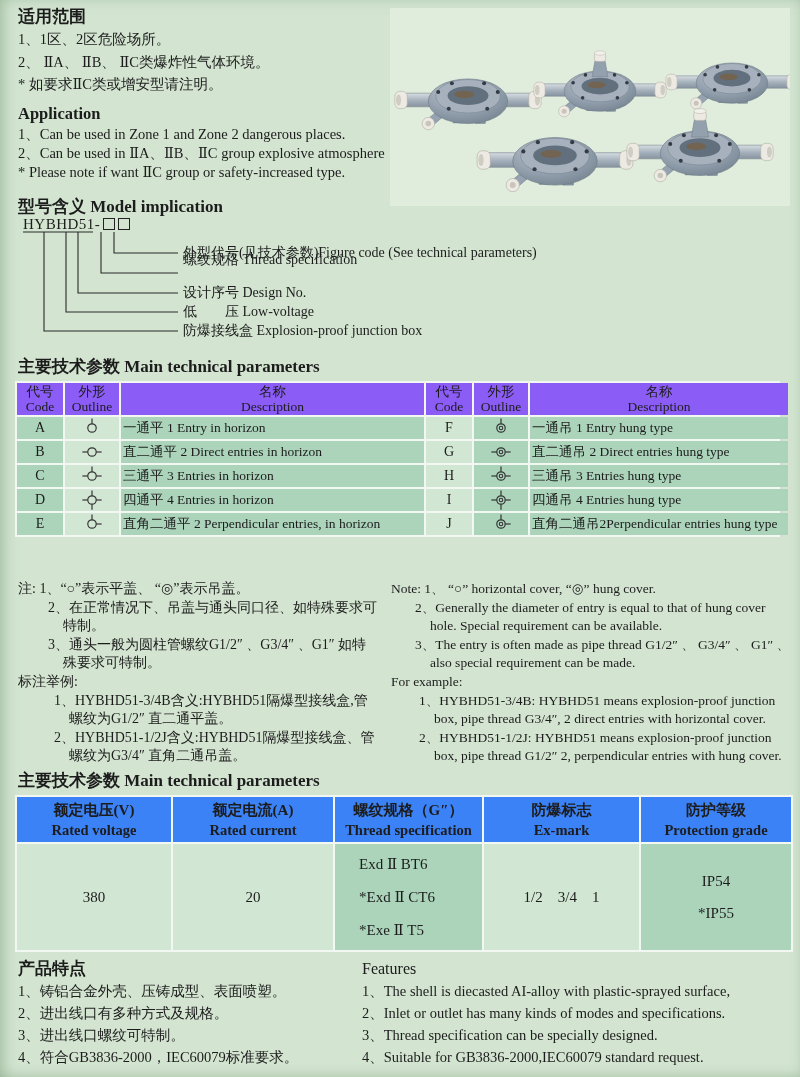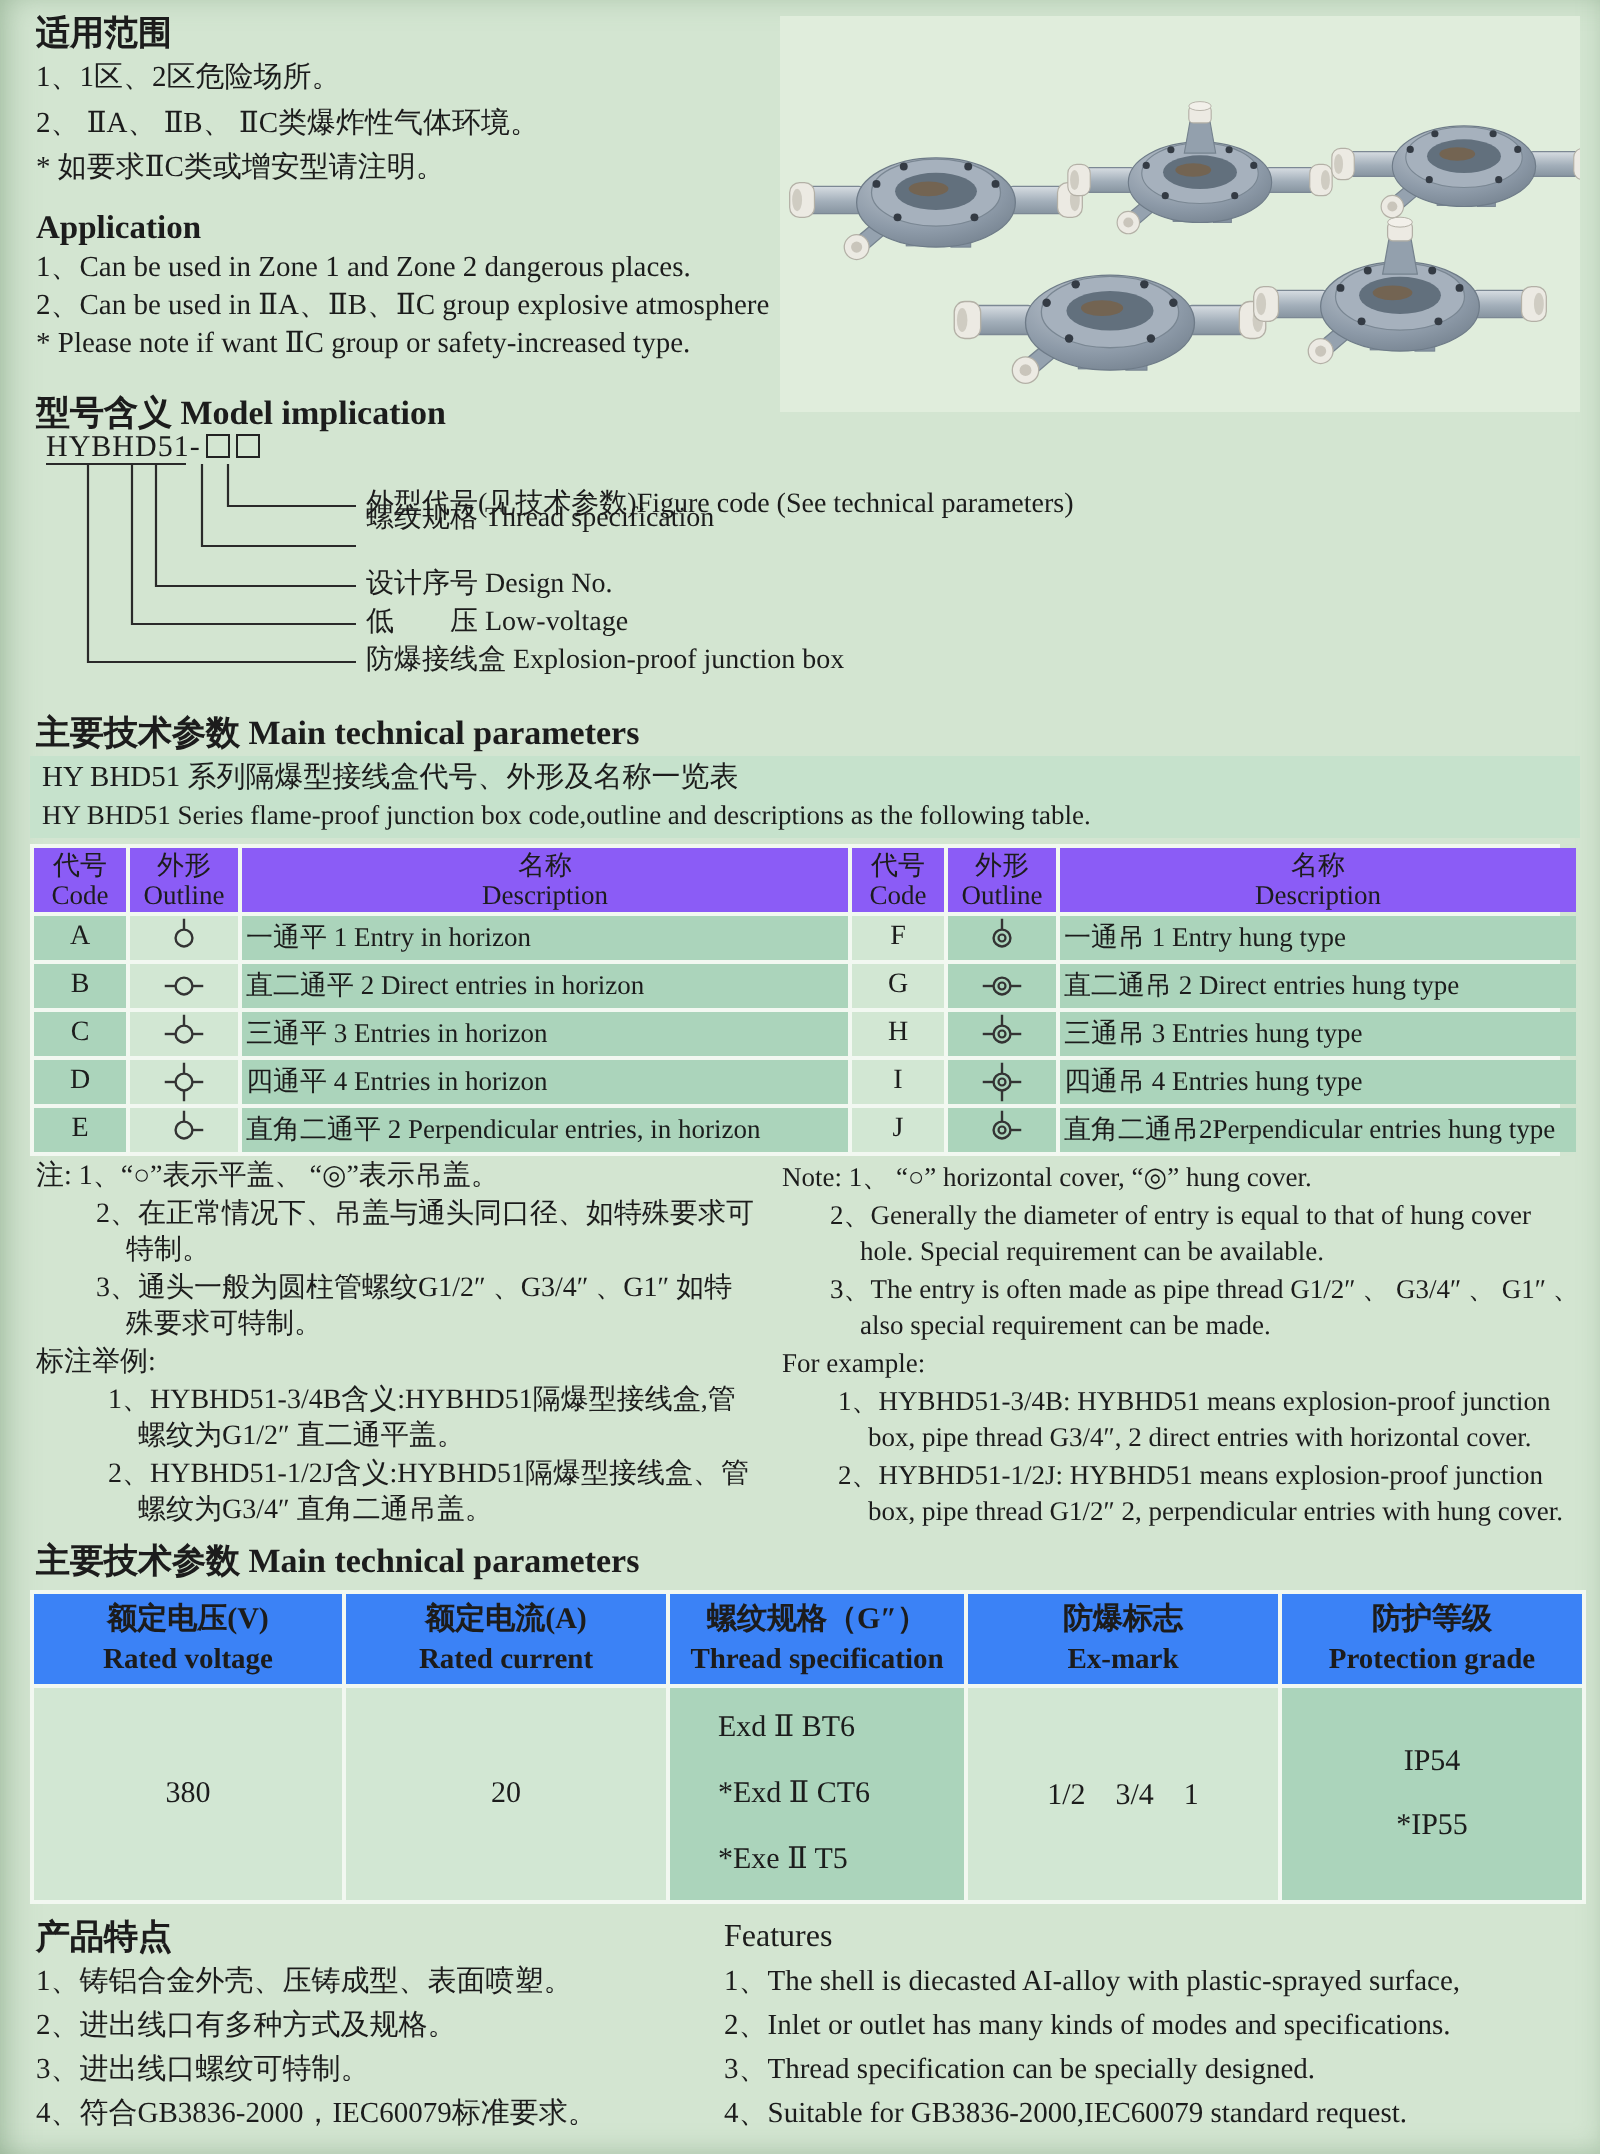--- a/index.html
+++ b/index.html
@@ -154,24 +154,20 @@
     <div class="model-code"><span>HYBHD51-</span><span class="mbox"></span><span class="mbox"></span></div>
     <div class="mlabel" style="top:47px">外型代号(见技术参数)Figure code (See technical parameters)</div>
     <div class="mlabel" style="top:54px">螺纹规格 Thread specification</div>
     <div class="mlabel" style="top:87px">设计序号 Design No.</div>
     <div class="mlabel" style="top:106px">低　　压 Low-voltage</div>
     <div class="mlabel" style="top:125px">防爆接线盒 Explosion-proof junction box</div>
   </div>
 
   <div class="t1-title sec-title">主要技术参数 Main technical parameters</div>
   <div class="t1">
-    <div class="t1-caption">
-      <div class="c1">HY BHD51 系列隔爆型接线盒代号、外形及名称一览表</div>
-      <div class="c2">HY BHD51 Series flame-proof junction box code,outline and descriptions as the following table.</div>
-    </div>
     <div class="t1-grid">
       <div class="cell hcell">
           <span>代号</span>
           <span>Code</span>
         </div>
       <div class="cell hcell">
           <span>外形</span>
           <span>Outline</span>
         </div>
       <div class="cell hcell">

